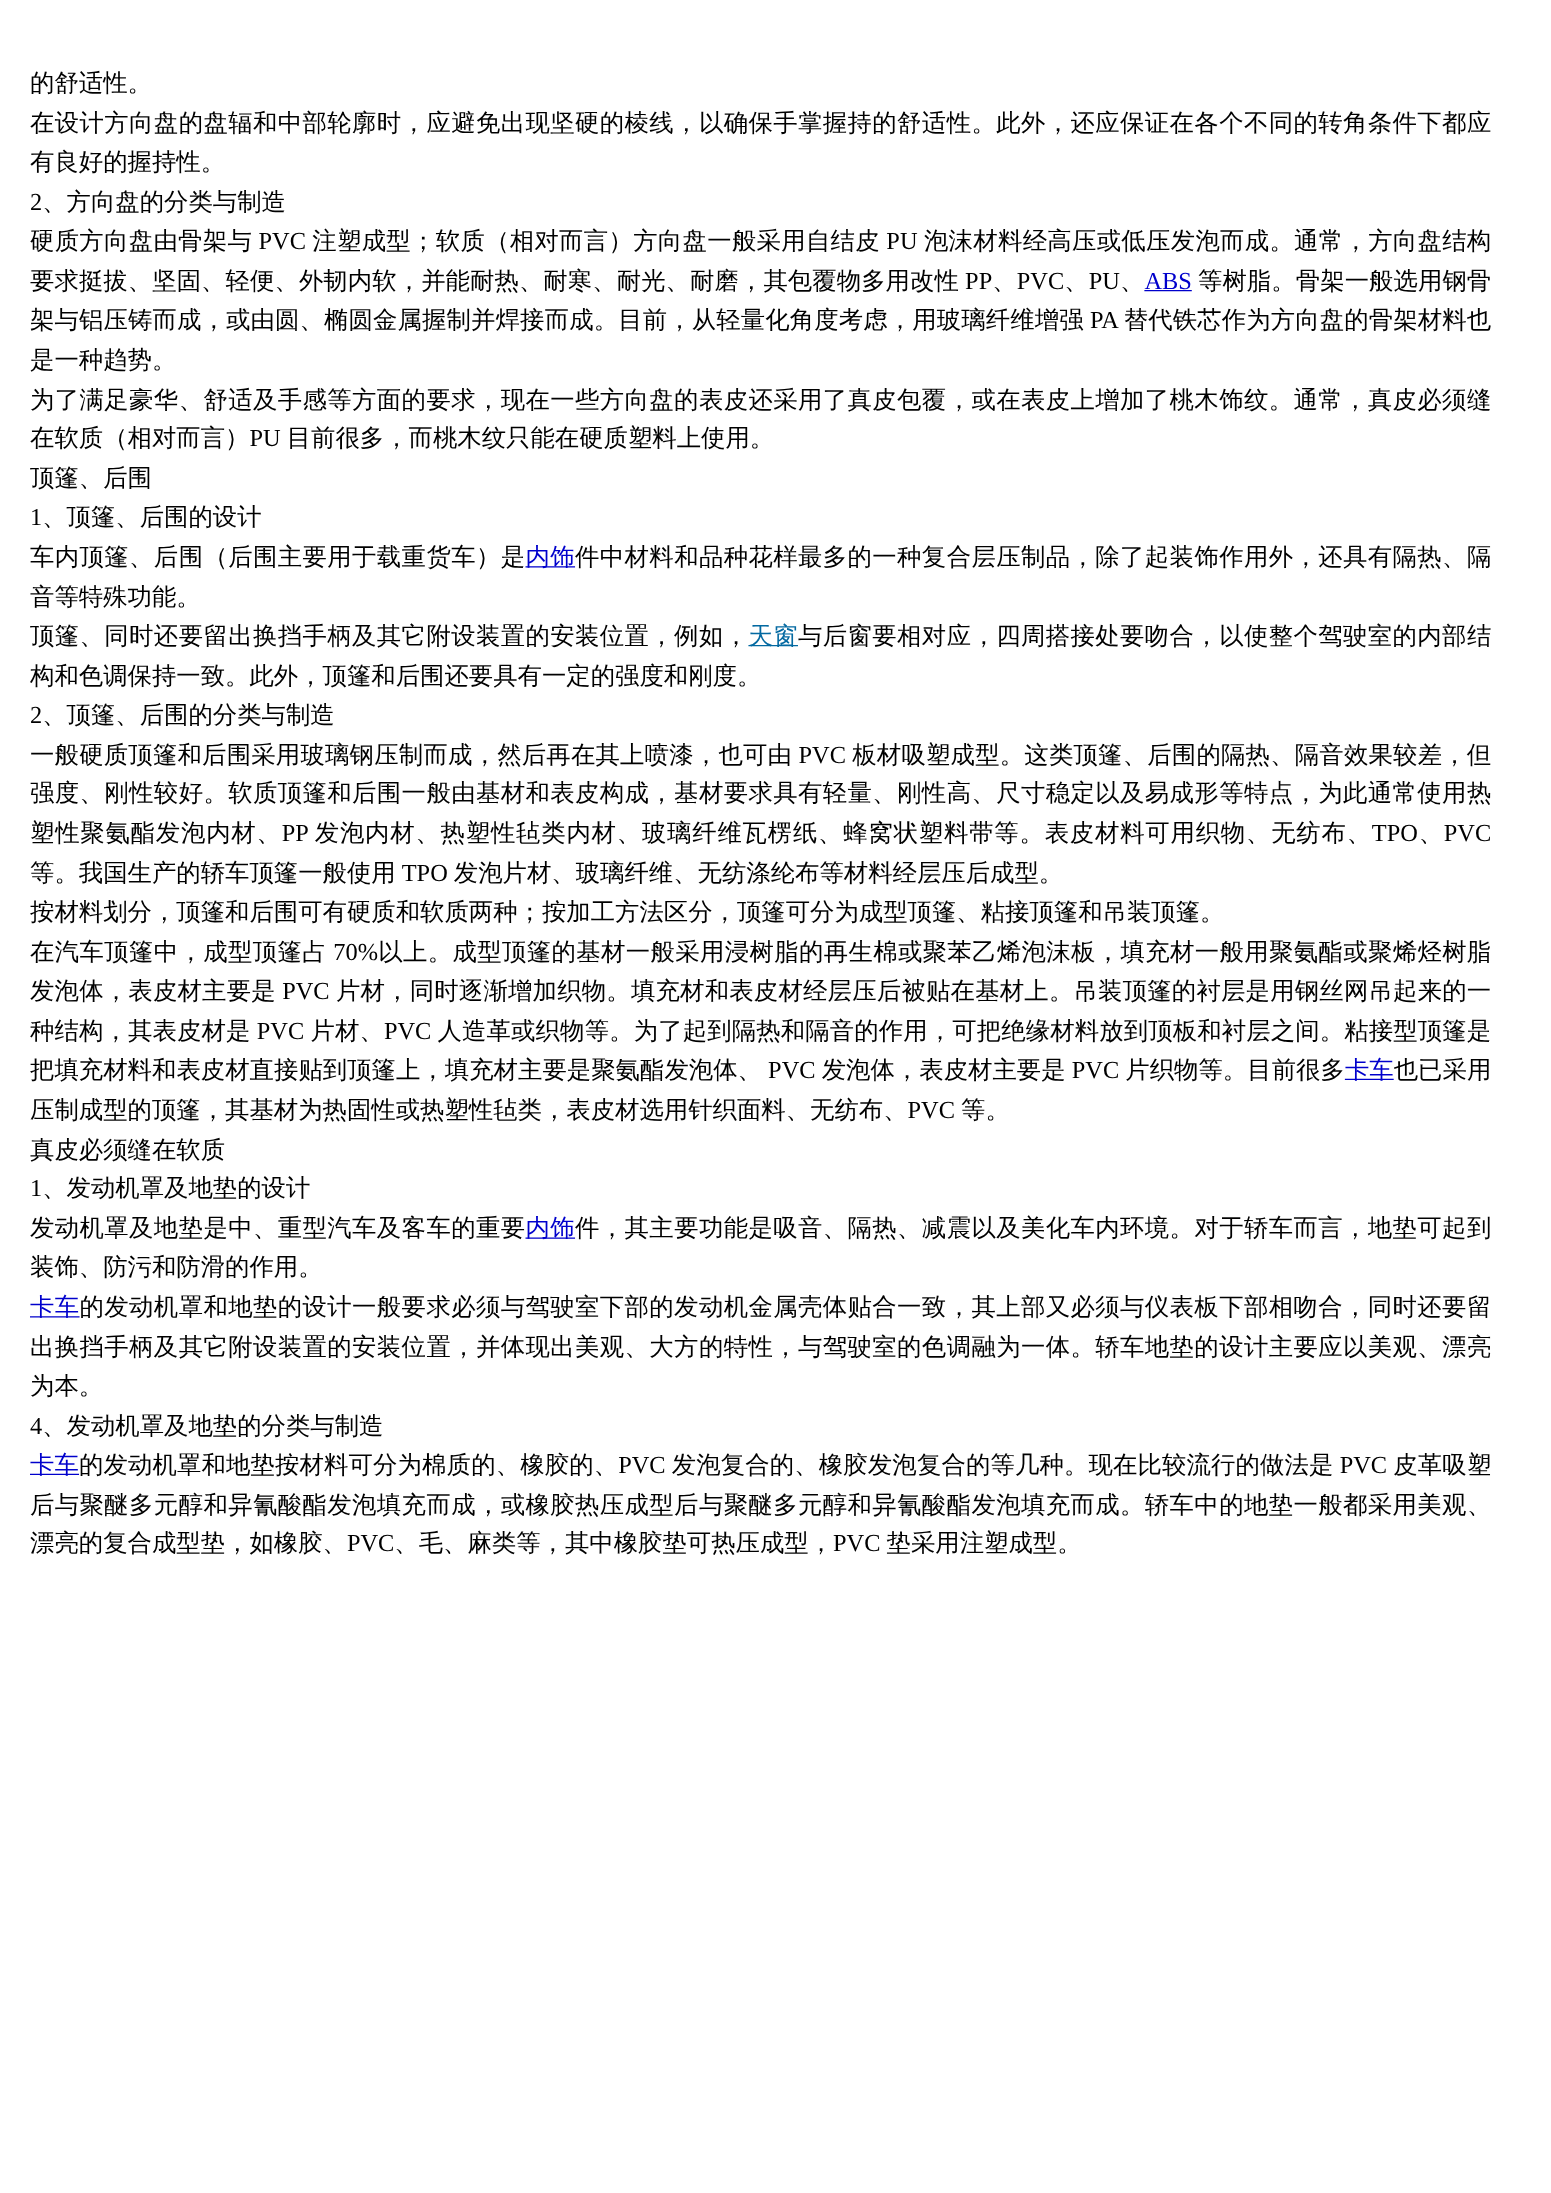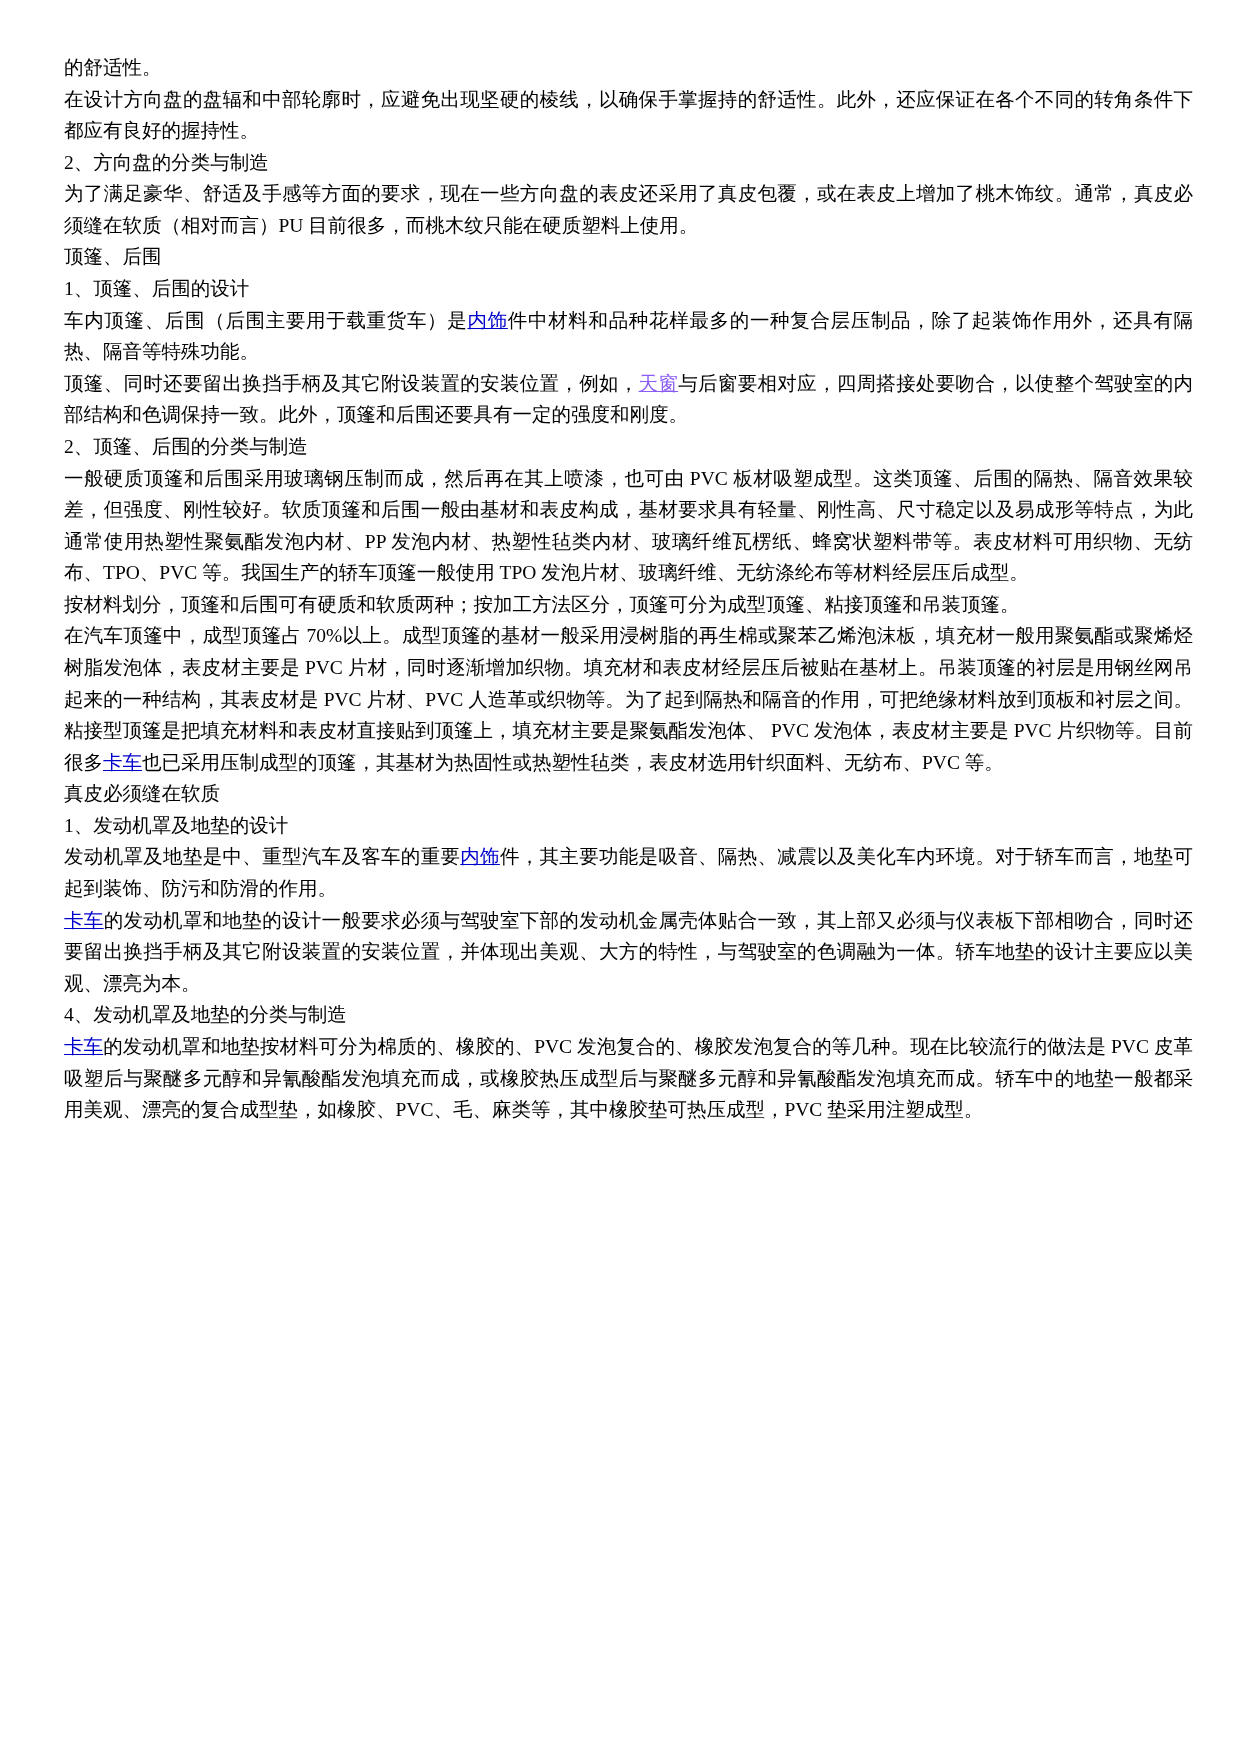--- a/index.html
+++ b/index.html
@@ -10,21 +10,21 @@
   body {
     width: 1241px;
     height: 1754px;
     font-family: "Liberation Serif", "DejaVu Serif", serif;
     color: #000000;
   }
   .page {
     box-sizing: border-box;
     width: 1241px;
     min-height: 1754px;
-    padding: 52px 48px 40px 64px;
+    padding: 52px 48px 40px 24px;
     background: #ffffff;
   }
   .doc {
     font-size: 19.5px;
     line-height: 1.62;
     text-align: justify;
     text-justify: inter-ideograph;
   }
   .para {
     margin: 0;
@@ -40,25 +40,26 @@
   }
 </style>
 </head>
 <body>
 
 <div class="page">
   <div class="doc" id="doc-body">
       <div class="para"><span class="seg">的舒适性。</span></div>
       <div class="para"><span class="seg">在设计方向盘的盘辐和中部轮廓时，应避免出现坚硬的棱线，以确保手掌握持的舒适性。此外，还应保证在各个不同的转角条件下都应有良好的握持性。</span></div>
       <div class="para"><span class="seg">2、方向盘的分类与制造</span></div>
+      <div class="para"><span class="seg">硬质方向盘由骨架与 PVC 注塑成型；软质（相对而言）方向盘一般采用自结皮 PU 泡沫材料经高压或低压发泡而成。通常，方向盘结构要求挺拔、坚固、轻便、外韧内软，并能耐热、耐寒、耐光、耐磨，其包覆物多用改性 PP、PVC、PU、</span><a class="link seg" href="#" style="color: rgb(0, 0, 204);">ABS</a><span class="seg"> 等树脂。骨架一般选用钢骨架与铝压铸而成，或由圆、椭圆金属握制并焊接而成。目前，从轻量化角度考虑，用玻璃纤维增强 PA 替代铁芯作为方向盘的骨架材料也是一种趋势。</span></div>
       <div class="para"><span class="seg">为了满足豪华、舒适及手感等方面的要求，现在一些方向盘的表皮还采用了真皮包覆，或在表皮上增加了桃木饰纹。通常，真皮必须缝在软质（相对而言）PU 目前很多，而桃木纹只能在硬质塑料上使用。</span></div>
       <div class="para"><span class="seg">顶篷、后围</span></div>
       <div class="para"><span class="seg">1、顶篷、后围的设计</span></div>
       <div class="para"><span class="seg">车内顶篷、后围（后围主要用于载重货车）是</span><a class="link seg" href="#" style="color: rgb(0, 0, 204);">内饰</a><span class="seg">件中材料和品种花样最多的一种复合层压制品，除了起装饰作用外，还具有隔热、隔音等特殊功能。</span></div>
-      <div class="para"><span class="seg">顶篷、同时还要留出换挡手柄及其它附设装置的安装位置，例如，</span><a class="link seg" href="#" style="color: #8b5cf6;">天窗</a><span class="seg">与后窗要相对应，四周搭接处要吻合，以使整个驾驶室的内部结构和色调保持一致。此外，顶篷和后围还要具有一定的强度和刚度。</span></div>
+      <div class="para"><span class="seg">顶篷、同时还要留出换挡手柄及其它附设装置的安装位置，例如，</span><a class="link seg" href="#" style="color: #0369a1;">天窗</a><span class="seg">与后窗要相对应，四周搭接处要吻合，以使整个驾驶室的内部结构和色调保持一致。此外，顶篷和后围还要具有一定的强度和刚度。</span></div>
       <div class="para"><span class="seg">2、顶篷、后围的分类与制造</span></div>
       <div class="para"><span class="seg">一般硬质顶篷和后围采用玻璃钢压制而成，然后再在其上喷漆，也可由 PVC 板材吸塑成型。这类顶篷、后围的隔热、隔音效果较差，但强度、刚性较好。软质顶篷和后围一般由基材和表皮构成，基材要求具有轻量、刚性高、尺寸稳定以及易成形等特点，为此通常使用热塑性聚氨酯发泡内材、PP 发泡内材、热塑性毡类内材、玻璃纤维瓦楞纸、蜂窝状塑料带等。表皮材料可用织物、无纺布、TPO、PVC 等。我国生产的轿车顶篷一般使用 TPO 发泡片材、玻璃纤维、无纺涤纶布等材料经层压后成型。</span></div>
       <div class="para"><span class="seg">按材料划分，顶篷和后围可有硬质和软质两种；按加工方法区分，顶篷可分为成型顶篷、粘接顶篷和吊装顶篷。</span></div>
       <div class="para"><span class="seg">在汽车顶篷中，成型顶篷占 70%以上。成型顶篷的基材一般采用浸树脂的再生棉或聚苯乙烯泡沫板，填充材一般用聚氨酯或聚烯烃树脂发泡体，表皮材主要是 PVC 片材，同时逐渐增加织物。填充材和表皮材经层压后被贴在基材上。吊装顶篷的衬层是用钢丝网吊起来的一种结构，其表皮材是 PVC 片材、PVC 人造革或织物等。为了起到隔热和隔音的作用，可把绝缘材料放到顶板和衬层之间。粘接型顶篷是把填充材料和表皮材直接贴到顶篷上，填充材主要是聚氨酯发泡体、 PVC 发泡体，表皮材主要是 PVC 片织物等。目前很多</span><a class="link seg" href="#" style="color: rgb(0, 0, 204);">卡车</a><span class="seg">也已采用压制成型的顶篷，其基材为热固性或热塑性毡类，表皮材选用针织面料、无纺布、PVC 等。</span></div>
       <div class="para"><span class="seg">真皮必须缝在软质</span></div>
       <div class="para"><span class="seg">1、发动机罩及地垫的设计</span></div>
       <div class="para"><span class="seg">发动机罩及地垫是中、重型汽车及客车的重要</span><a class="link seg" href="#" style="color: rgb(0, 0, 204);">内饰</a><span class="seg">件，其主要功能是吸音、隔热、减震以及美化车内环境。对于轿车而言，地垫可起到装饰、防污和防滑的作用。</span></div>
       <div class="para"><a class="link seg" href="#" style="color: rgb(0, 0, 204);">卡车</a><span class="seg">的发动机罩和地垫的设计一般要求必须与驾驶室下部的发动机金属壳体贴合一致，其上部又必须与仪表板下部相吻合，同时还要留出换挡手柄及其它附设装置的安装位置，并体现出美观、大方的特性，与驾驶室的色调融为一体。轿车地垫的设计主要应以美观、漂亮为本。</span></div>
       <div class="para"><span class="seg">4、发动机罩及地垫的分类与制造</span></div>
       <div class="para"><a class="link seg" href="#" style="color: rgb(0, 0, 204);">卡车</a><span class="seg">的发动机罩和地垫按材料可分为棉质的、橡胶的、PVC 发泡复合的、橡胶发泡复合的等几种。现在比较流行的做法是 PVC 皮革吸塑后与聚醚多元醇和异氰酸酯发泡填充而成，或橡胶热压成型后与聚醚多元醇和异氰酸酯发泡填充而成。轿车中的地垫一般都采用美观、漂亮的复合成型垫，如橡胶、PVC、毛、麻类等，其中橡胶垫可热压成型，PVC 垫采用注塑成型。</span></div>

